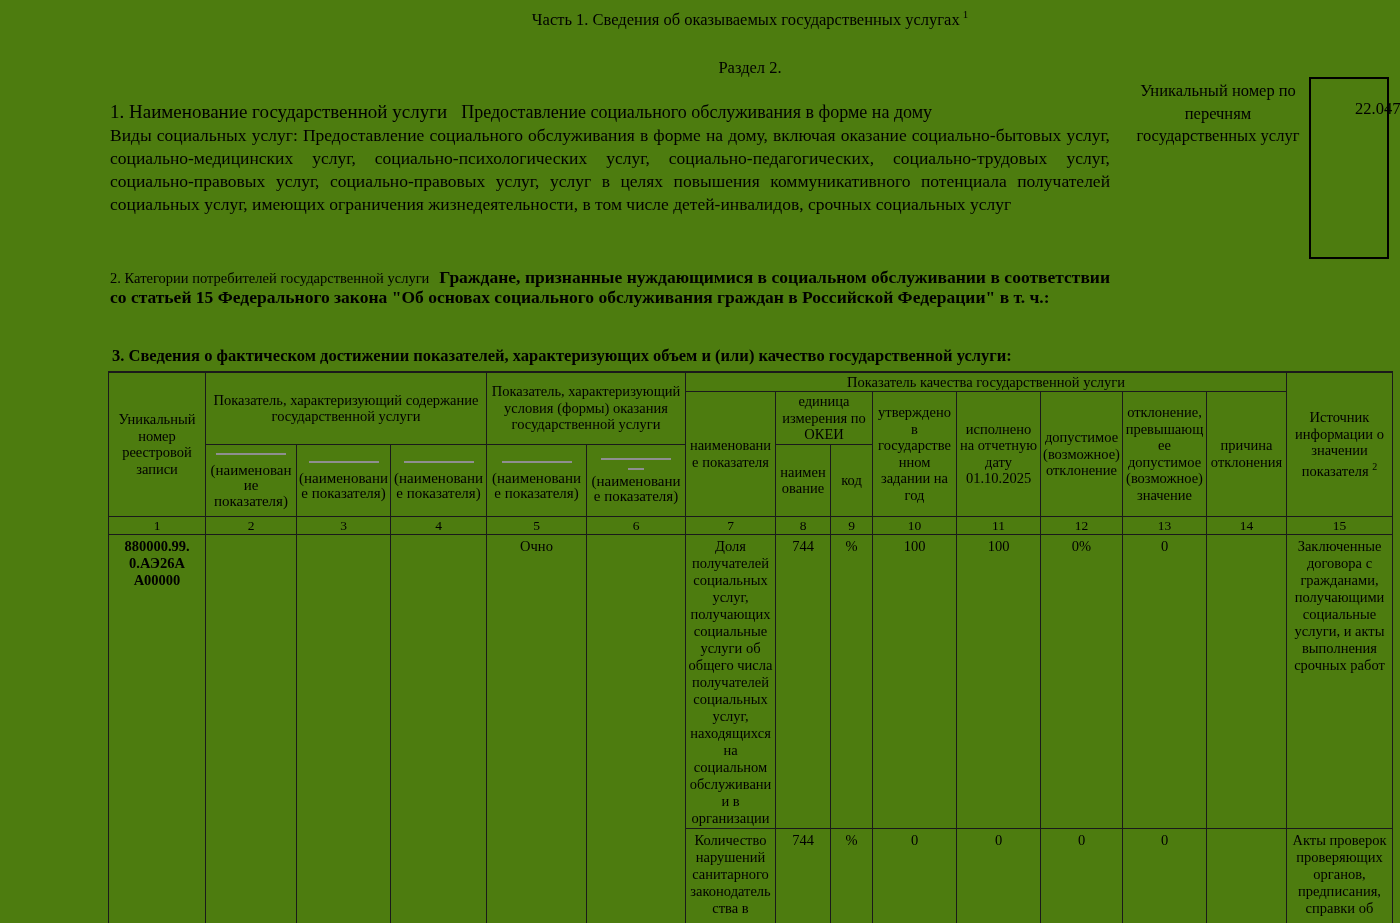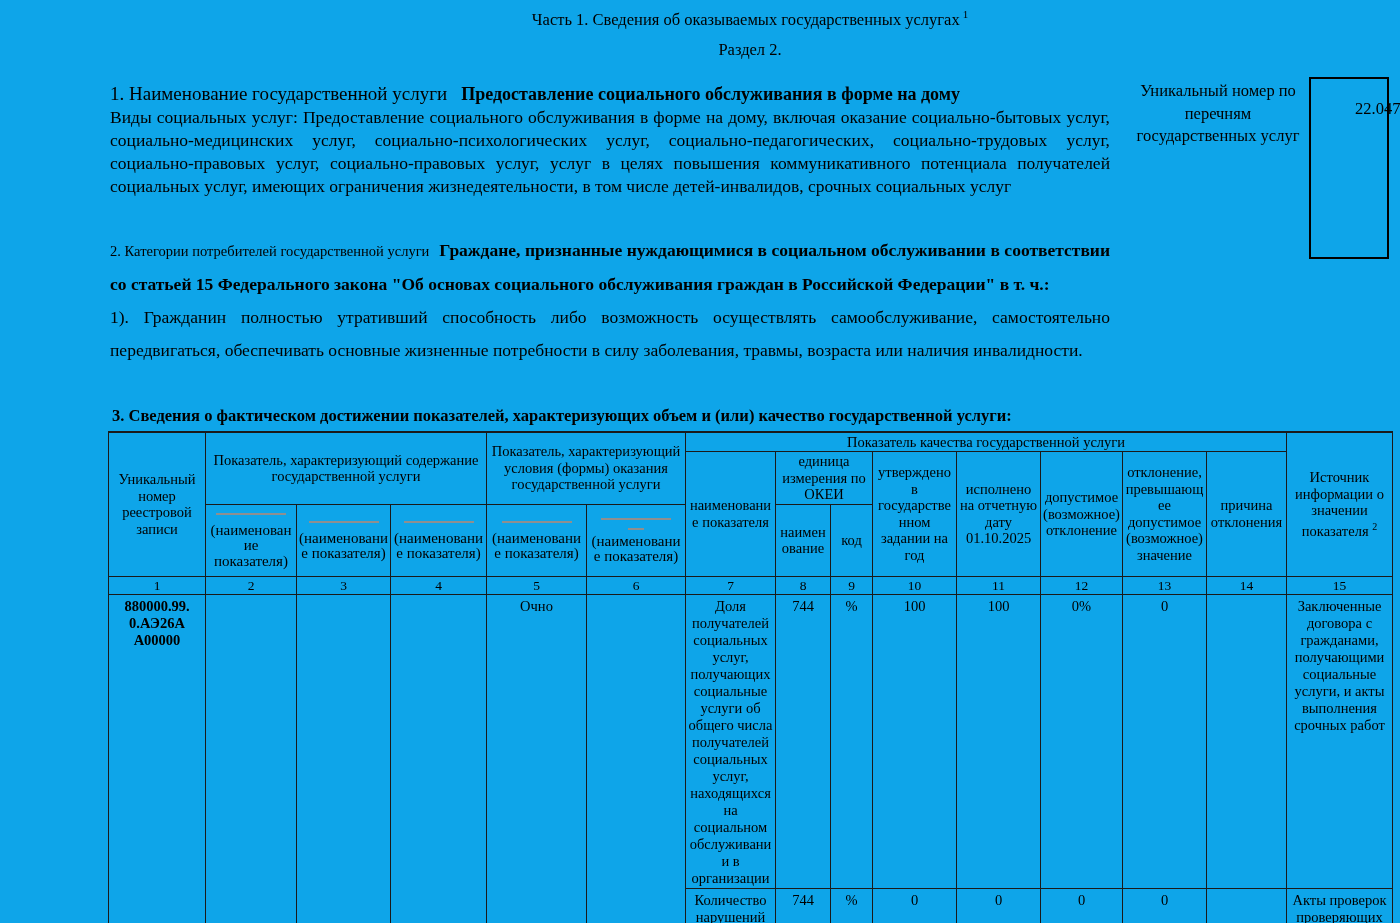--- a/index.html
+++ b/index.html
@@ -1,34 +1,34 @@
 <!DOCTYPE html>
 <html><head>
 <meta charset="utf-8">
 <style>
   html,body{margin:0;padding:0;background:#fff;}
   .page{
     position:relative;
     width:1400px;height:923px;
-    background:#0ea5e9;color:#000;
+    background:#4d7c0f;color:#000;
     font-family:"Liberation Serif","DejaVu Serif",serif;
     overflow:hidden;
   }
   .doc-title{
     margin-top:4px;text-align:center;font-size:16.5px;line-height:20px;
     padding-left:108px;padding-right:8px;
   }
   .doc-title sup{font-size:11px;margin-left:3px;}
-  .section-title{margin-top:10px;text-align:center;font-size:16.5px;line-height:20px;padding-left:108px;padding-right:8px;}
+  .section-title{margin-top:28px;text-align:center;font-size:16.5px;line-height:20px;padding-left:108px;padding-right:8px;}
 
   .textblock{margin-left:110px;width:1000px;text-align:justify;}
   .para1{margin-top:22px;font-size:17.5px;line-height:23px;}
   .para1 .small-label{font-size:19px;margin-right:14px;}
-  .para1 .svc-name{font-weight:bold;font-size:18px;}
-  .para2{margin-top:36px;font-size:17.5px;line-height:33px;}
+  .para1 .svc-name{font-weight:normal;font-size:18px;}
+  .para2{margin-top:52px;font-size:17.5px;line-height:19px;}
   .para2 .small-label{font-size:14.5px;margin-right:10px;}
   .para2 b{font-size:17.5px;}
 
   .sec3{margin-left:108px;margin-top:38px;font-size:16.5px;line-height:22px;}
   .sec3 div{margin:4px;font-weight:bold;}
 
   
   .unique-label{
     position:absolute;left:1128px;top:80px;width:180px;
     text-align:center;font-size:16.5px;line-height:22.5px;
@@ -94,21 +94,20 @@
     <span>22.047.0</span>
   </div>
 
   <div class="textblock para1">
     <span class="small-label">1. Наименование государственной услуги</span><span class="svc-name">Предоставление социального обслуживания в форме на дому</span><br>
     <span>Виды социальных услуг: Предоставление социального обслуживания в форме на дому, включая оказание социально-бытовых услуг, социально-медицинских услуг, социально-психологических услуг, социально-педагогических, социально-трудовых услуг, социально-правовых услуг, социально-правовых услуг, услуг в целях повышения коммуникативного потенциала получателей социальных услуг, имеющих ограничения жизнедеятельности, в том числе детей-инвалидов, срочных социальных услуг</span>
   </div>
 
   <div class="textblock para2">
     <span class="small-label">2. Категории потребителей государственной услуги</span><b>Граждане, признанные нуждающимися в социальном обслуживании в соответствии со статьей 15 Федерального закона "Об основах социального обслуживания граждан в Российской Федерации" в т. ч.:</b><br>
-    <span>1).  Гражданин полностью утративший способность либо возможность осуществлять самообслуживание, самостоятельно передвигаться, обеспечивать основные жизненные потребности в силу заболевания, травмы, возраста или наличия инвалидности.</span>
   </div>
 
   <div class="sec3">
     <div>3. Сведения о фактическом достижении показателей, характеризующих объем и (или) качество государственной услуги:</div>
   </div>
 
   <table class="qtable">
     <colgroup>
       <col style="width:97px">
         <col style="width:91px">

